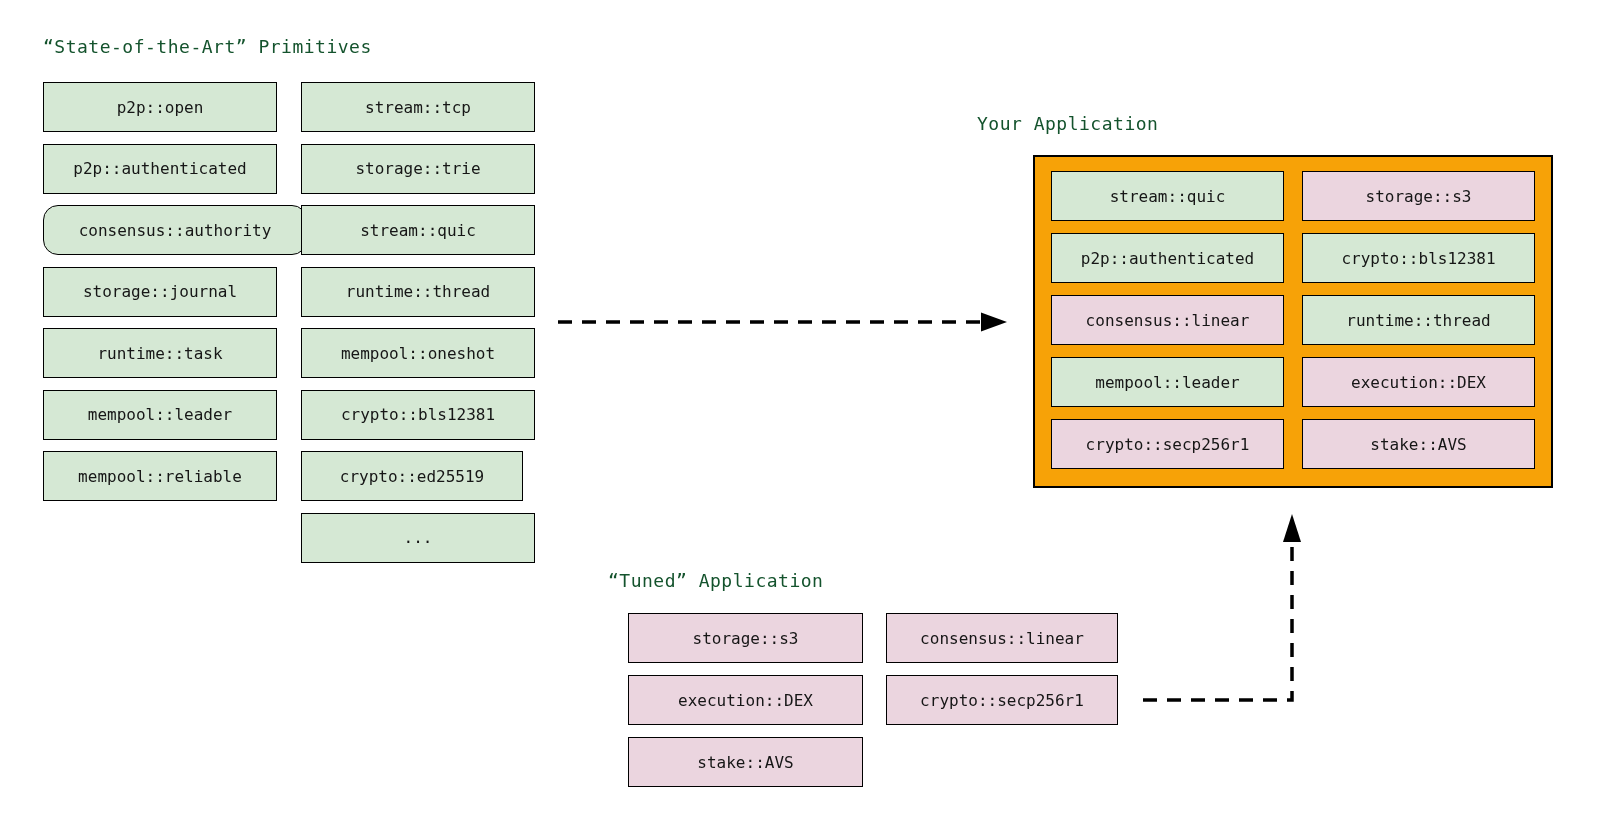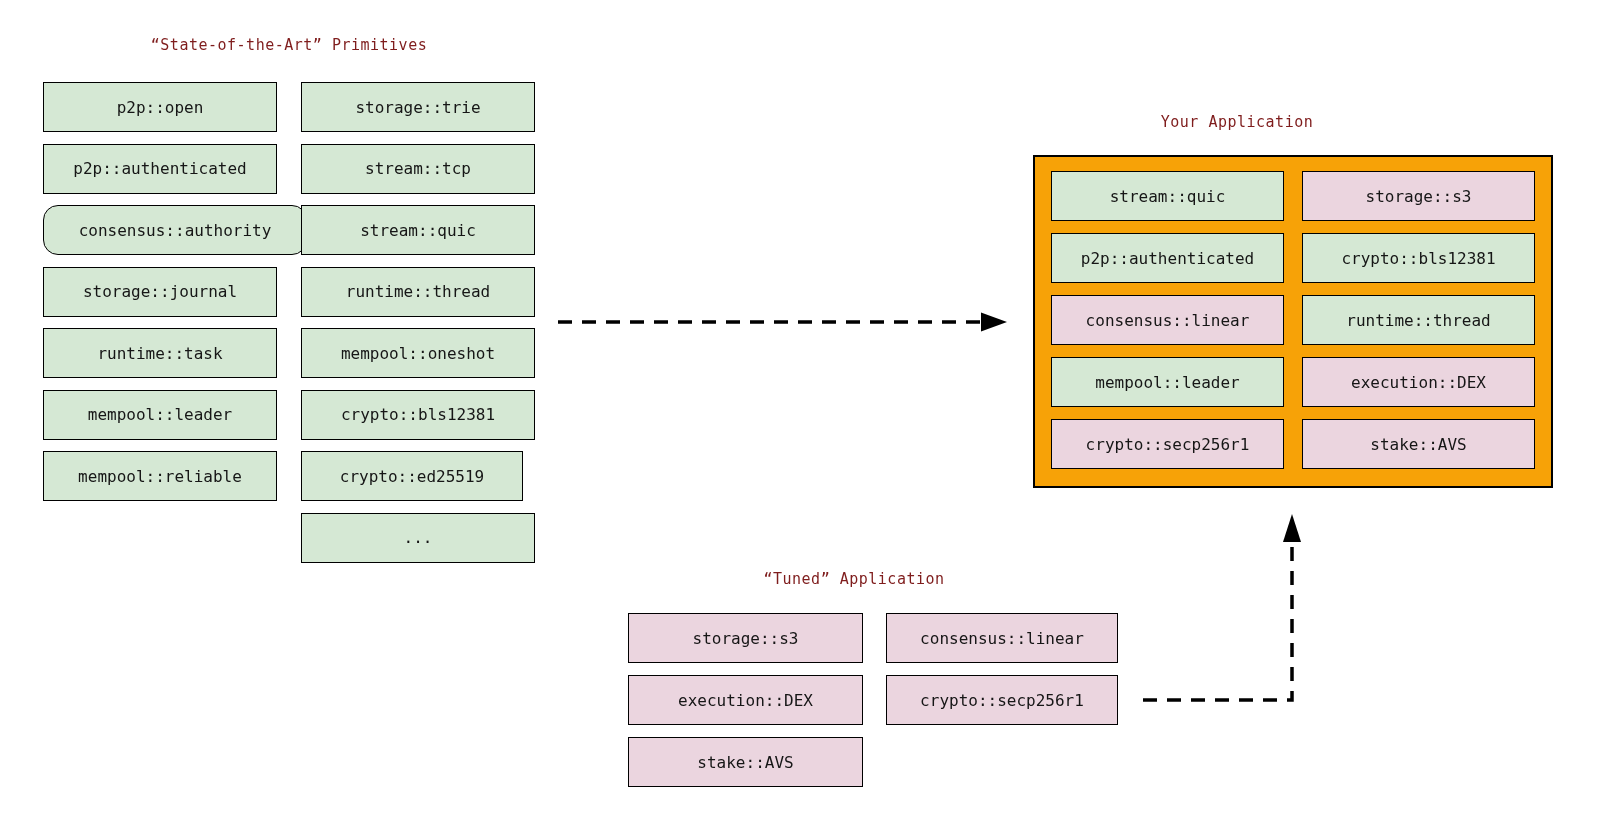--- a/index.html
+++ b/index.html
@@ -8,25 +8,24 @@
     position: relative;
     width: 1600px;
     height: 836px;
     background: #ffffff;
     font-family: "DejaVu Sans Mono", "Liberation Mono", monospace;
     color: #1a1a1a;
     overflow: hidden;
   }
   .section-title {
     position: absolute;
-    font-size: 15px;
+    font-size: 18px;
     letter-spacing: 0.5px;
-    text-align: center;
     white-space: nowrap;
-    color: #7f1d1d;
+    color: #14532d;
   }
   .col {
     position: absolute;
     display: flex;
     flex-direction: column;
     gap: 11.5px;
   }
   .box {
     height: 50px;
     border: 1.5px solid #000;
@@ -91,22 +90,22 @@
     <div class="box green" style="width:234px;">p2p::open</div>
     <div class="box green" style="width:234px;">p2p::authenticated</div>
     <div class="box green" style="width:264px;border-radius:15px;">consensus::authority</div>
     <div class="box green" style="width:234px;">storage::journal</div>
     <div class="box green" style="width:234px;">runtime::task</div>
     <div class="box green" style="width:234px;">mempool::leader</div>
     <div class="box green" style="width:234px;">mempool::reliable</div>
   </div>
 
   <div class="col" style="left:301px; top:82px;">
+    <div class="box green" style="width:234px;">stream::tcp</div>
     <div class="box green" style="width:234px;">storage::trie</div>
-    <div class="box green" style="width:234px;">stream::tcp</div>
     <div class="box green" style="width:234px;">stream::quic</div>
     <div class="box green" style="width:234px;">runtime::thread</div>
     <div class="box green" style="width:234px;">mempool::oneshot</div>
     <div class="box green" style="width:234px;">crypto::bls12381</div>
     <div class="box green" style="width:222px;">crypto::ed25519</div>
     <div class="box green" style="width:234px;">...</div>
   </div>
 
   <div class="section-title" style="left:977px; top:113px; width:520px;">Your Application</div>
 

